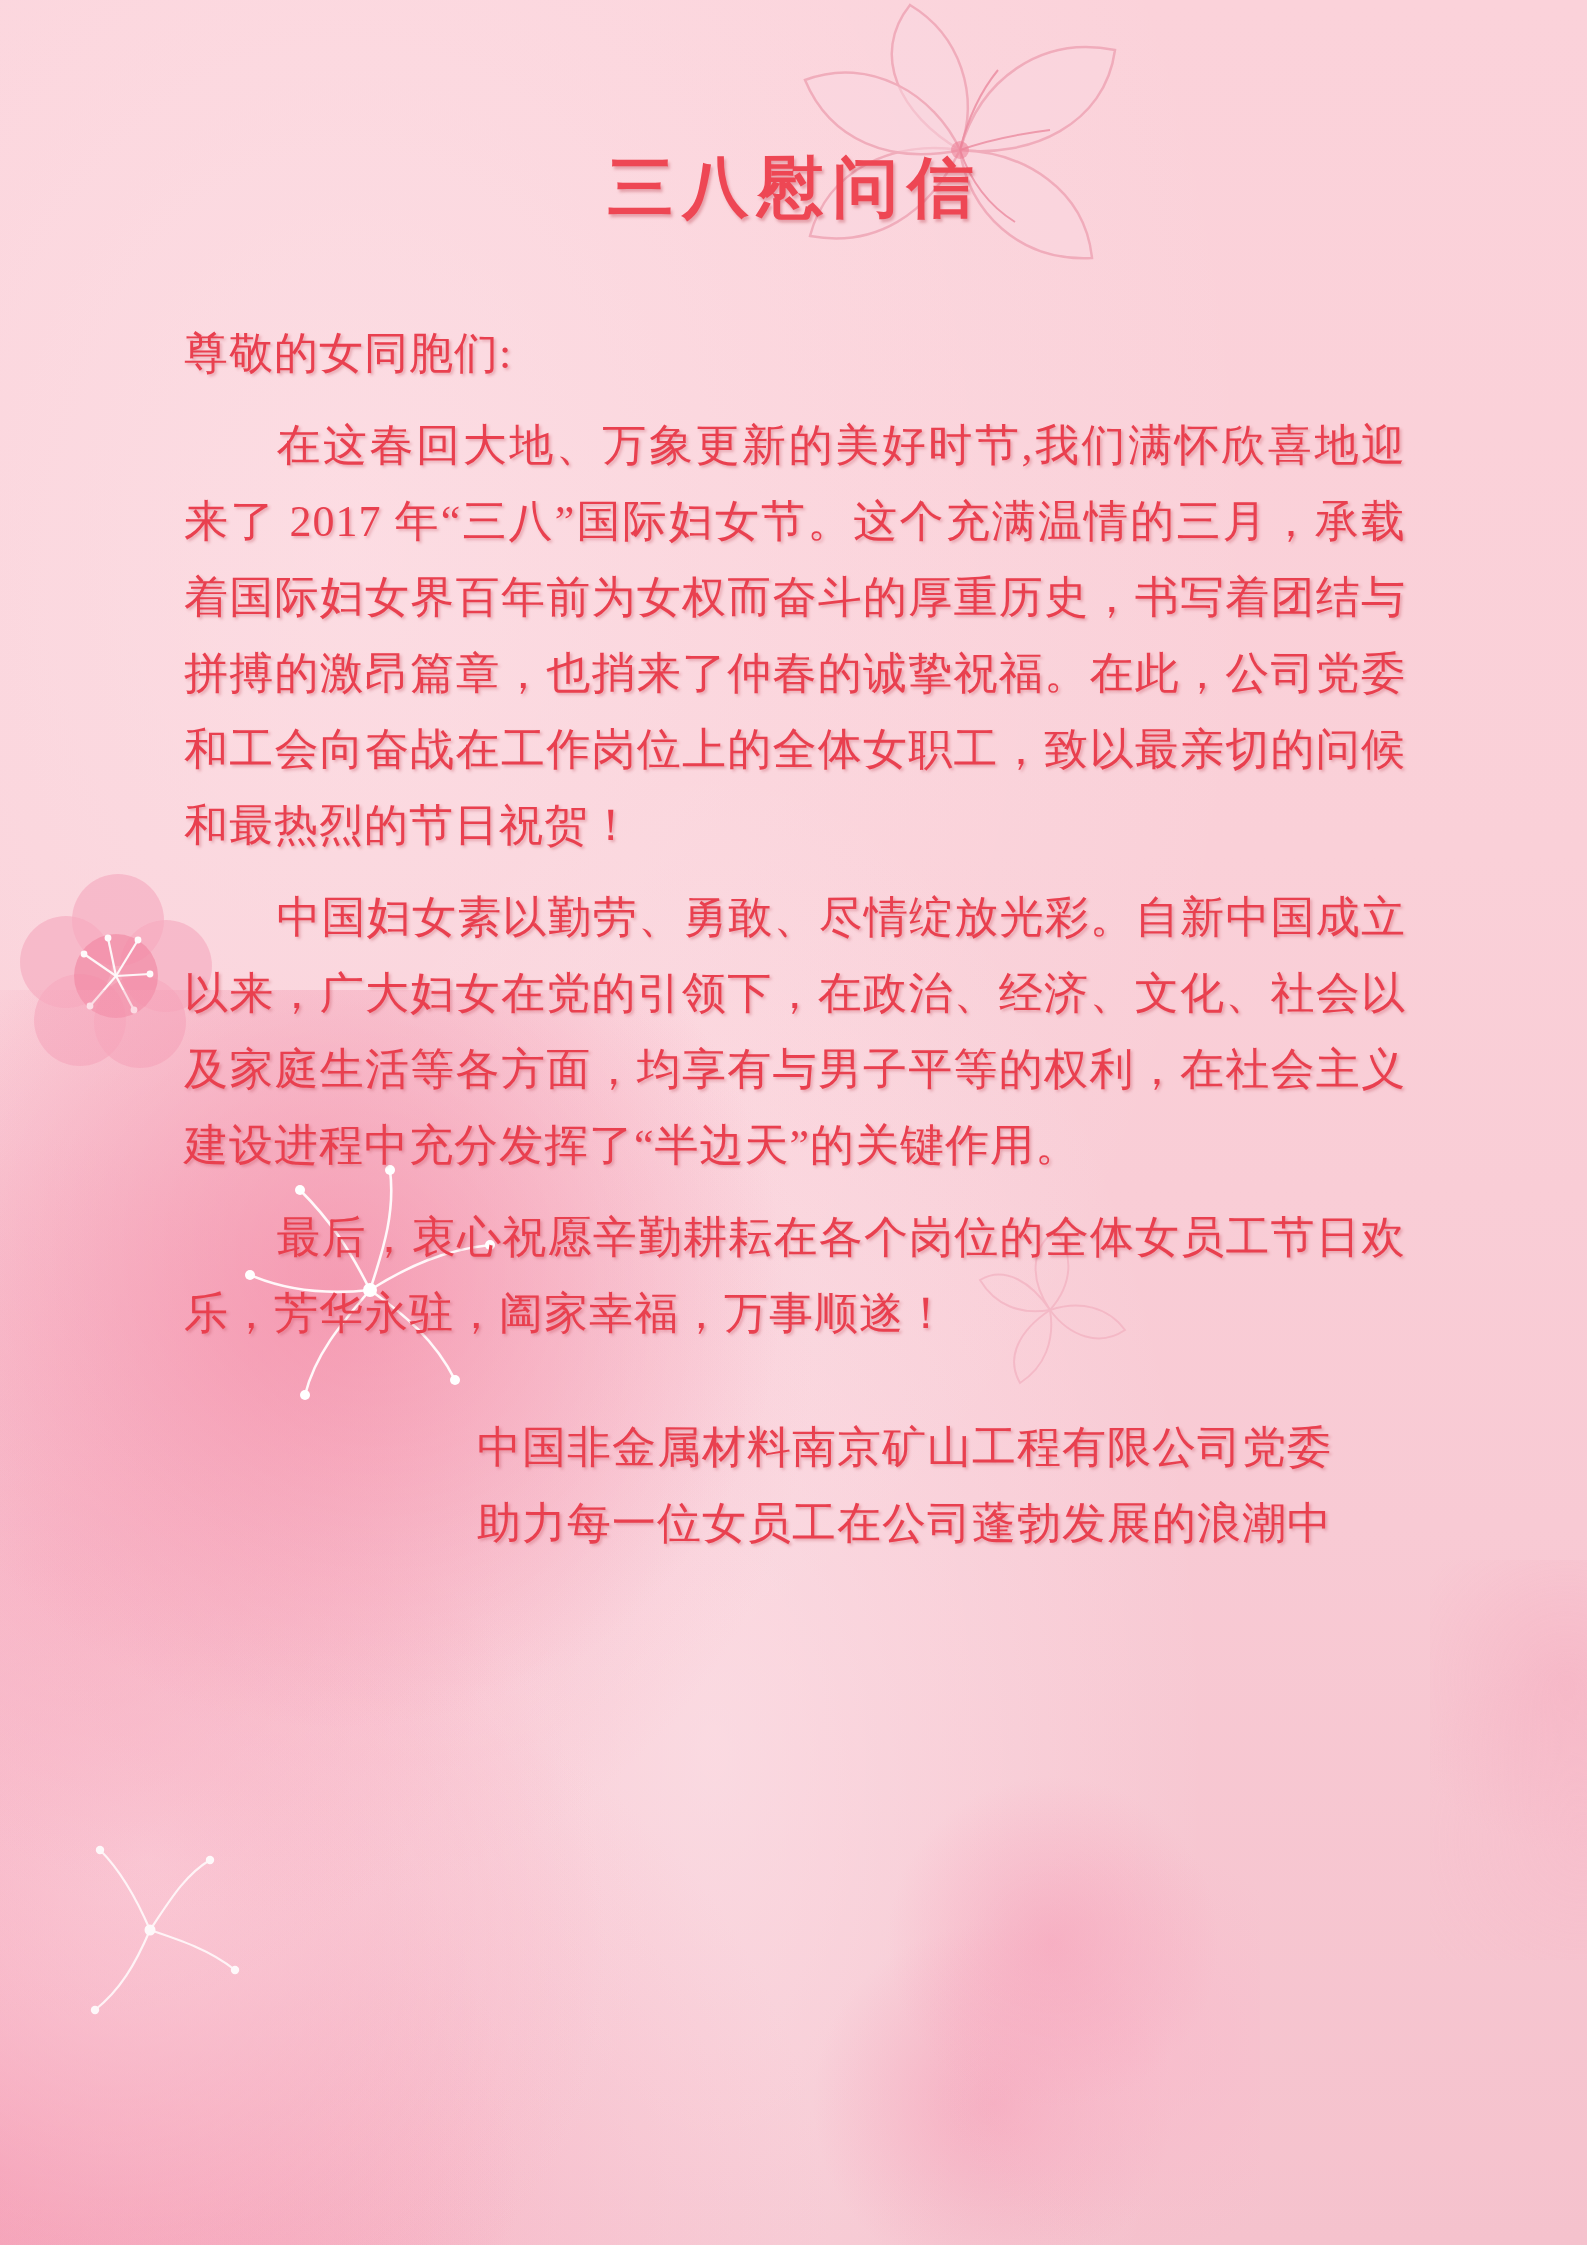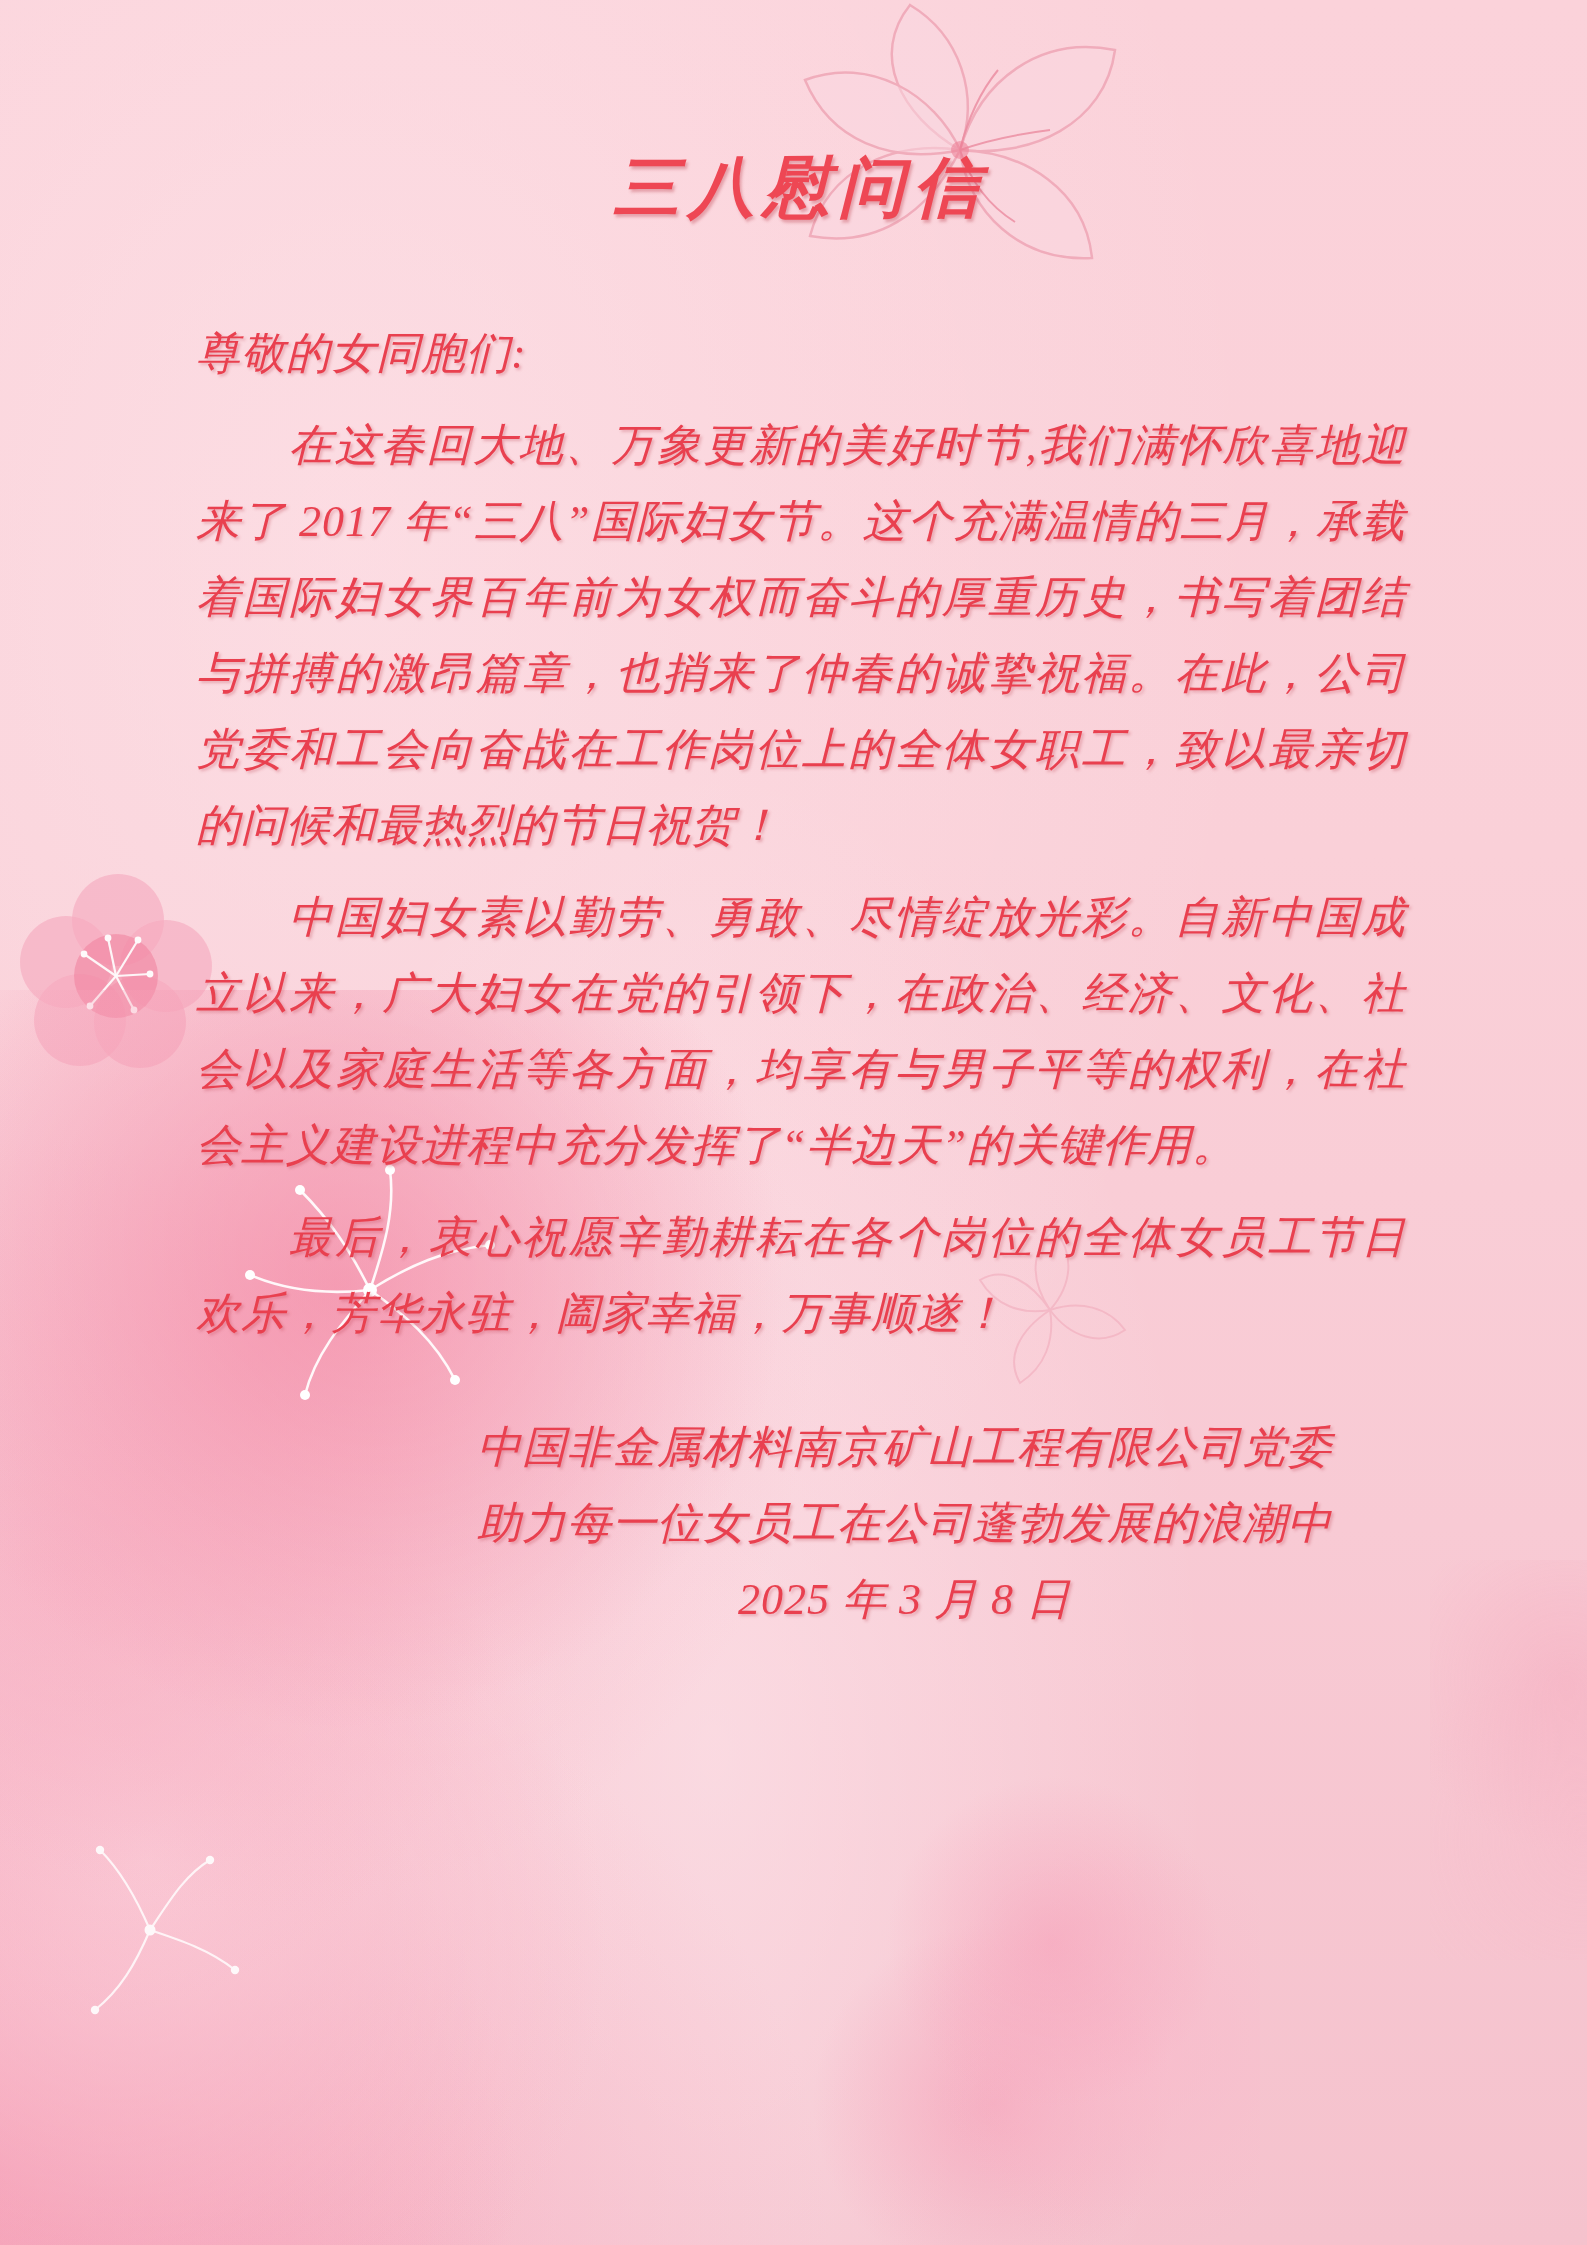--- a/index.html
+++ b/index.html
@@ -41,21 +41,21 @@
       radial-gradient(circle at 42% 72%, rgba(243,140,170,.45), rgba(243,140,170,0) 40%);
   }
   
   .deco-re{left:960px;top:1215px;width:180px;height:190px;opacity:.55;}
   .deco-re2{left:1430px;top:1560px;width:170px;height:400px;opacity:.6;
     background:
       radial-gradient(circle at 80% 30%, rgba(244,150,176,.5), rgba(244,150,176,0) 55%),
       radial-gradient(circle at 90% 70%, rgba(248,180,198,.6), rgba(248,180,198,0) 60%);
   }
 
-  .content{position:absolute;left:180px;right:165px;top:148px;font-style:italic;}
+  .content{position:absolute;left:168px;right:165px;top:148px;}
   .title{
     margin:0 0 88px 0;
     text-align:center;
     font-size:66px;line-height:80px;font-weight:bold;
     color:#ee4754;letter-spacing:9px;
     text-shadow:2px 3px 3px rgba(186,56,72,.35);
   }
   .salutation,.para{
     margin:16px;
     font-size:44px;line-height:76px;
@@ -174,17 +174,16 @@
 
   <div class="content">
     <h1 class="title">三八慰问信</h1>
     <p class="salutation">尊敬的女同胞们:</p>
     <p class="para">在这春回大地、万象更新的美好时节,我们满怀欣喜地迎来了 2017 年“三八”国际妇女节。这个充满温情的三月，承载着国际妇女界百年前为女权而奋斗的厚重历史，书写着团结与拼搏的激昂篇章，也捎来了仲春的诚挚祝福。在此，公司党委和工会向奋战在工作岗位上的全体女职工，致以最亲切的问候和最热烈的节日祝贺！</p>
     <p class="para">中国妇女素以勤劳、勇敢、尽情绽放光彩。自新中国成立以来，广大妇女在党的引领下，在政治、经济、文化、社会以及家庭生活等各方面，均享有与男子平等的权利，在社会主义建设进程中充分发挥了“半边天”的关键作用。</p>
     <p class="para">最后，衷心祝愿辛勤耕耘在各个岗位的全体女员工节日欢乐，芳华永驻，阖家幸福，万事顺遂！</p>
     <div class="sig-block">
       <div class="sig">中国非金属材料南京矿山工程有限公司党委</div>
       <div class="sig">助力每一位女员工在公司蓬勃发展的浪潮中</div>
-      <div class="sig-date">2025 年 3 月 8 日</div>
     </div>
   </div>
 
 </div>
 
 </body></html>

